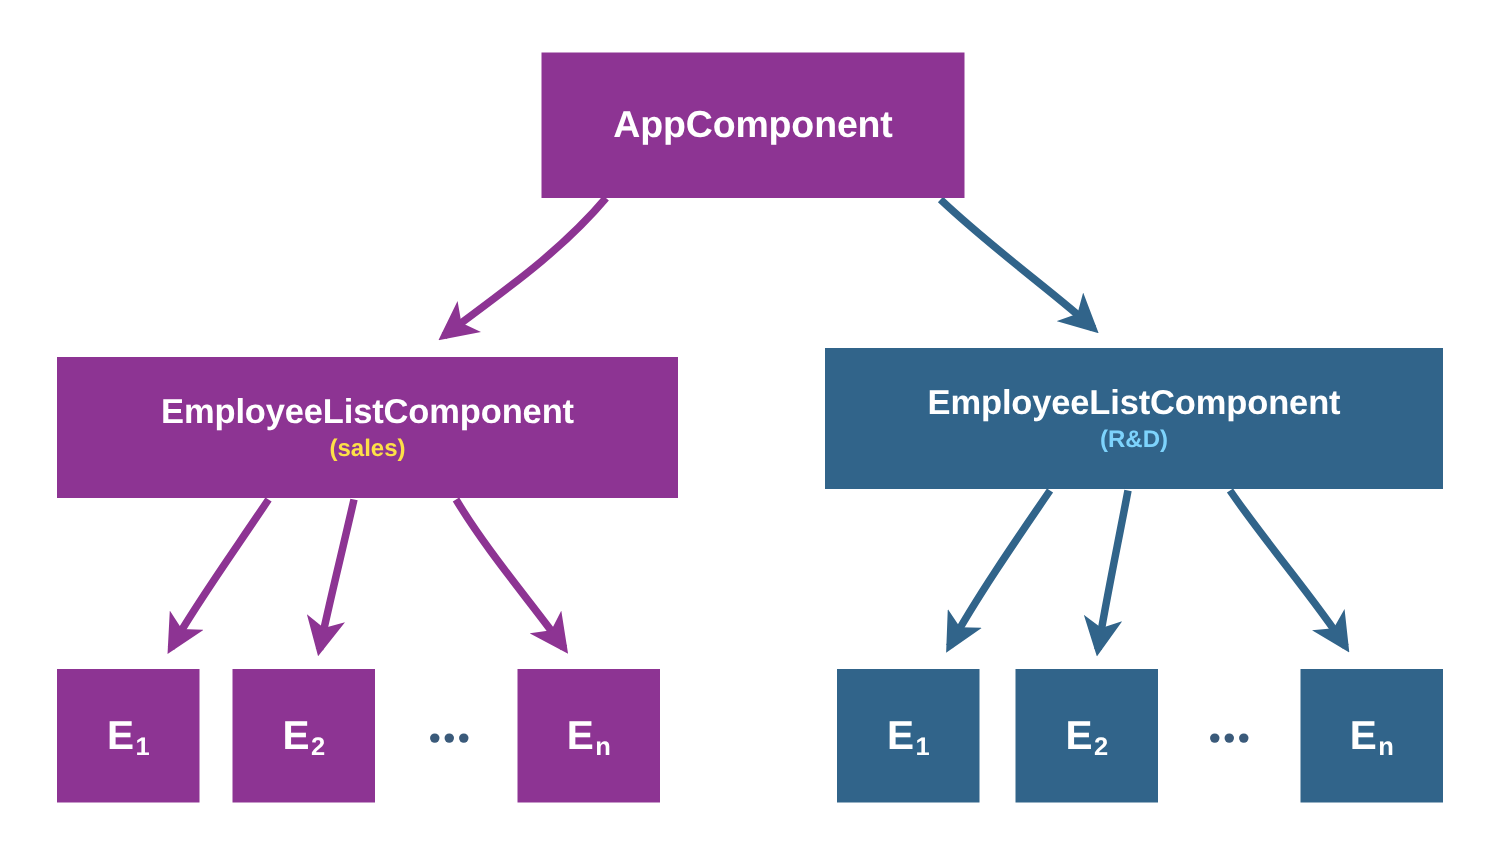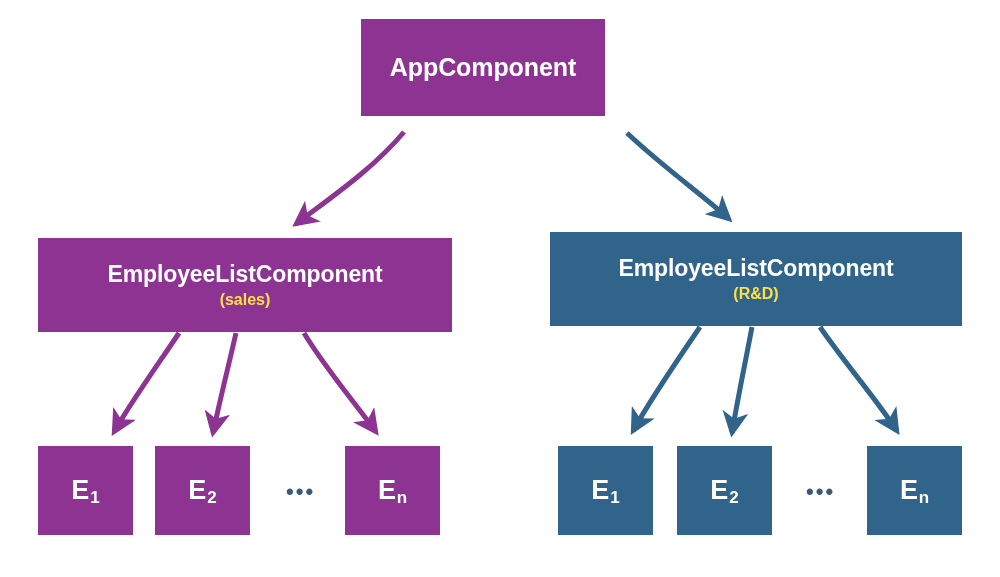--- a/index.html
+++ b/index.html
@@ -42,22 +42,22 @@
   .node-sub {
     font-weight: bold;
     color: #fde047;
     margin-top: 3px;
     white-space: nowrap;
   }
 
   
   #app-component {
     left: 361px;
-    top: 19px;
-    width: 244px;
+    top: 35px;
+    width: 282px;
     height: 97px;
     background: #8d3493;
   }
   #app-component .node-title { font-size: 25px; }
 
   
   #employee-list-sales {
     left: 38px;
     top: 238px;
     width: 414px;
@@ -68,21 +68,21 @@
     left: 550px;
     top: 232px;
     width: 412px;
     height: 94px;
     background: #31648a;
   }
   #employee-list-sales .node-title,
   #employee-list-rnd .node-title { font-size: 23px; }
   #employee-list-sales .node-sub,
   #employee-list-rnd .node-sub { font-size: 16px; }
-  #employee-list-rnd .node-sub { color: #fde047; }
+  #employee-list-rnd .node-sub { color: #7dd3fc; }
 
   
   .leaf {
     width: 95px;
     height: 89px;
     top: 446px;
   }
   .leaf-purple { background: #8d3493; }
   .leaf-blue  { background: #31648a; }
   .leaf .node-title {

